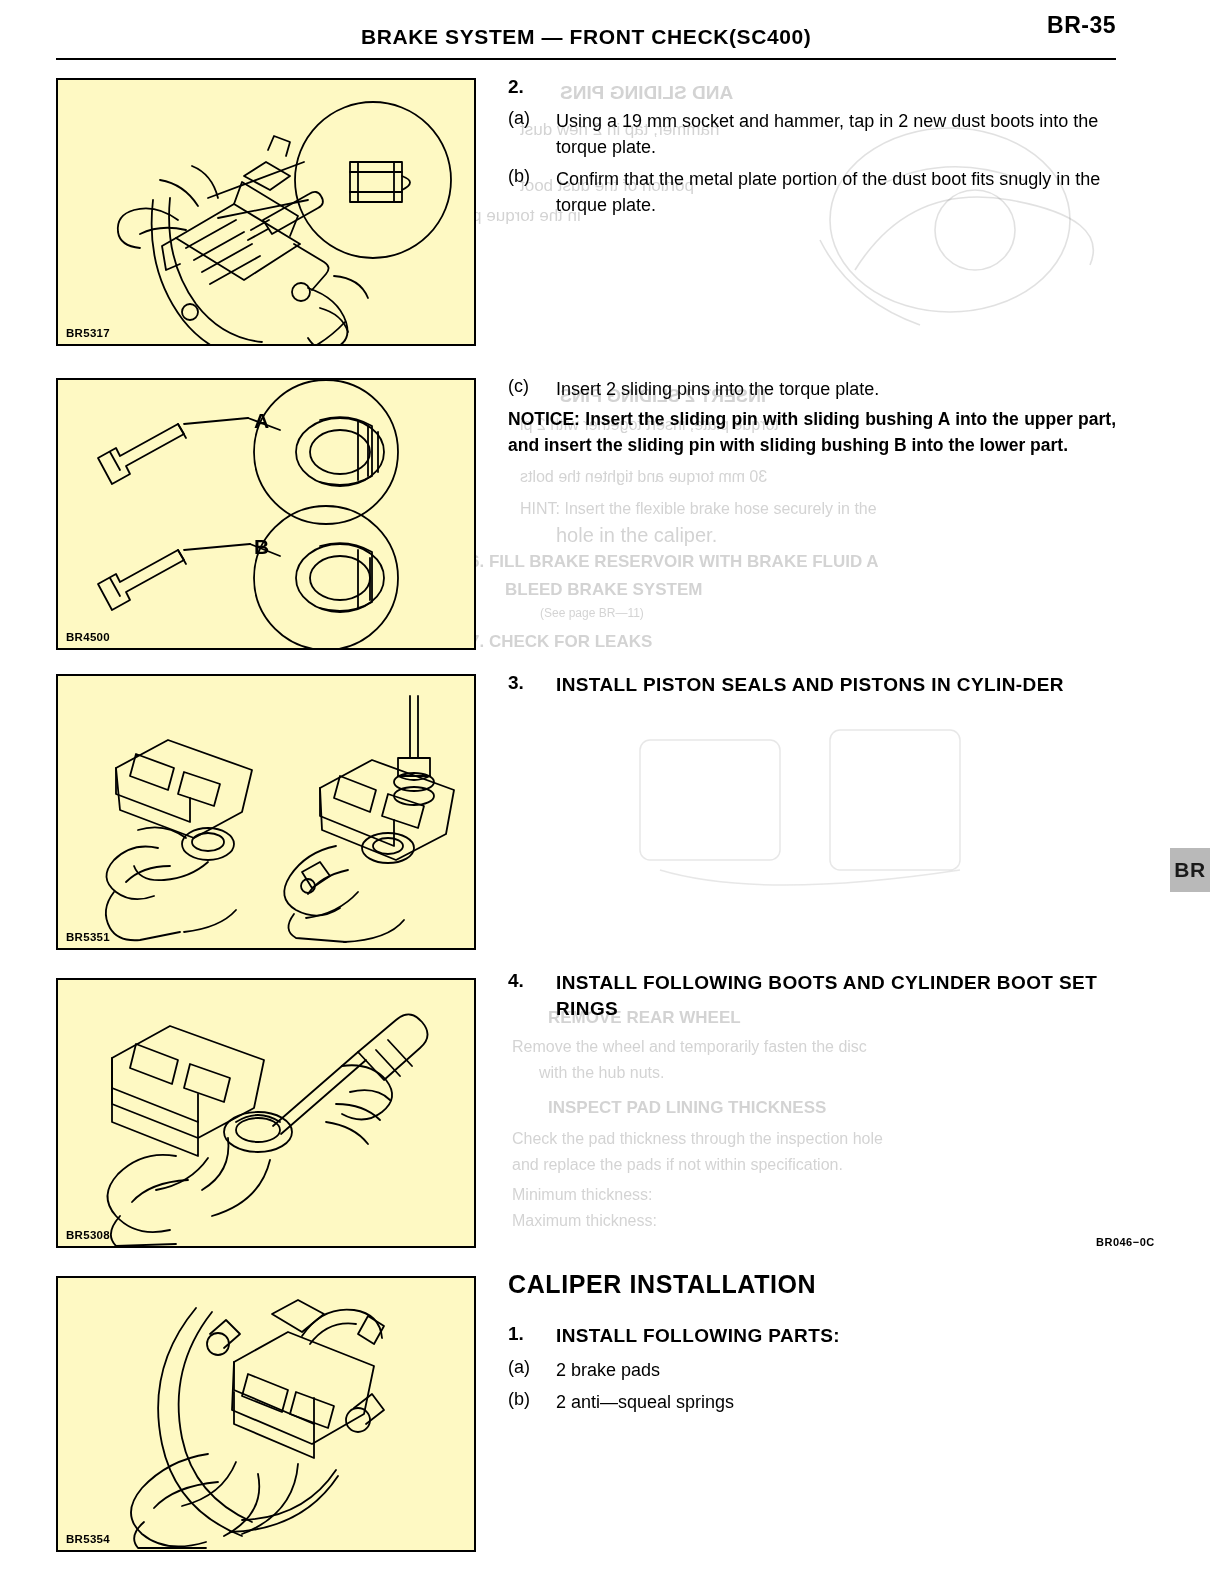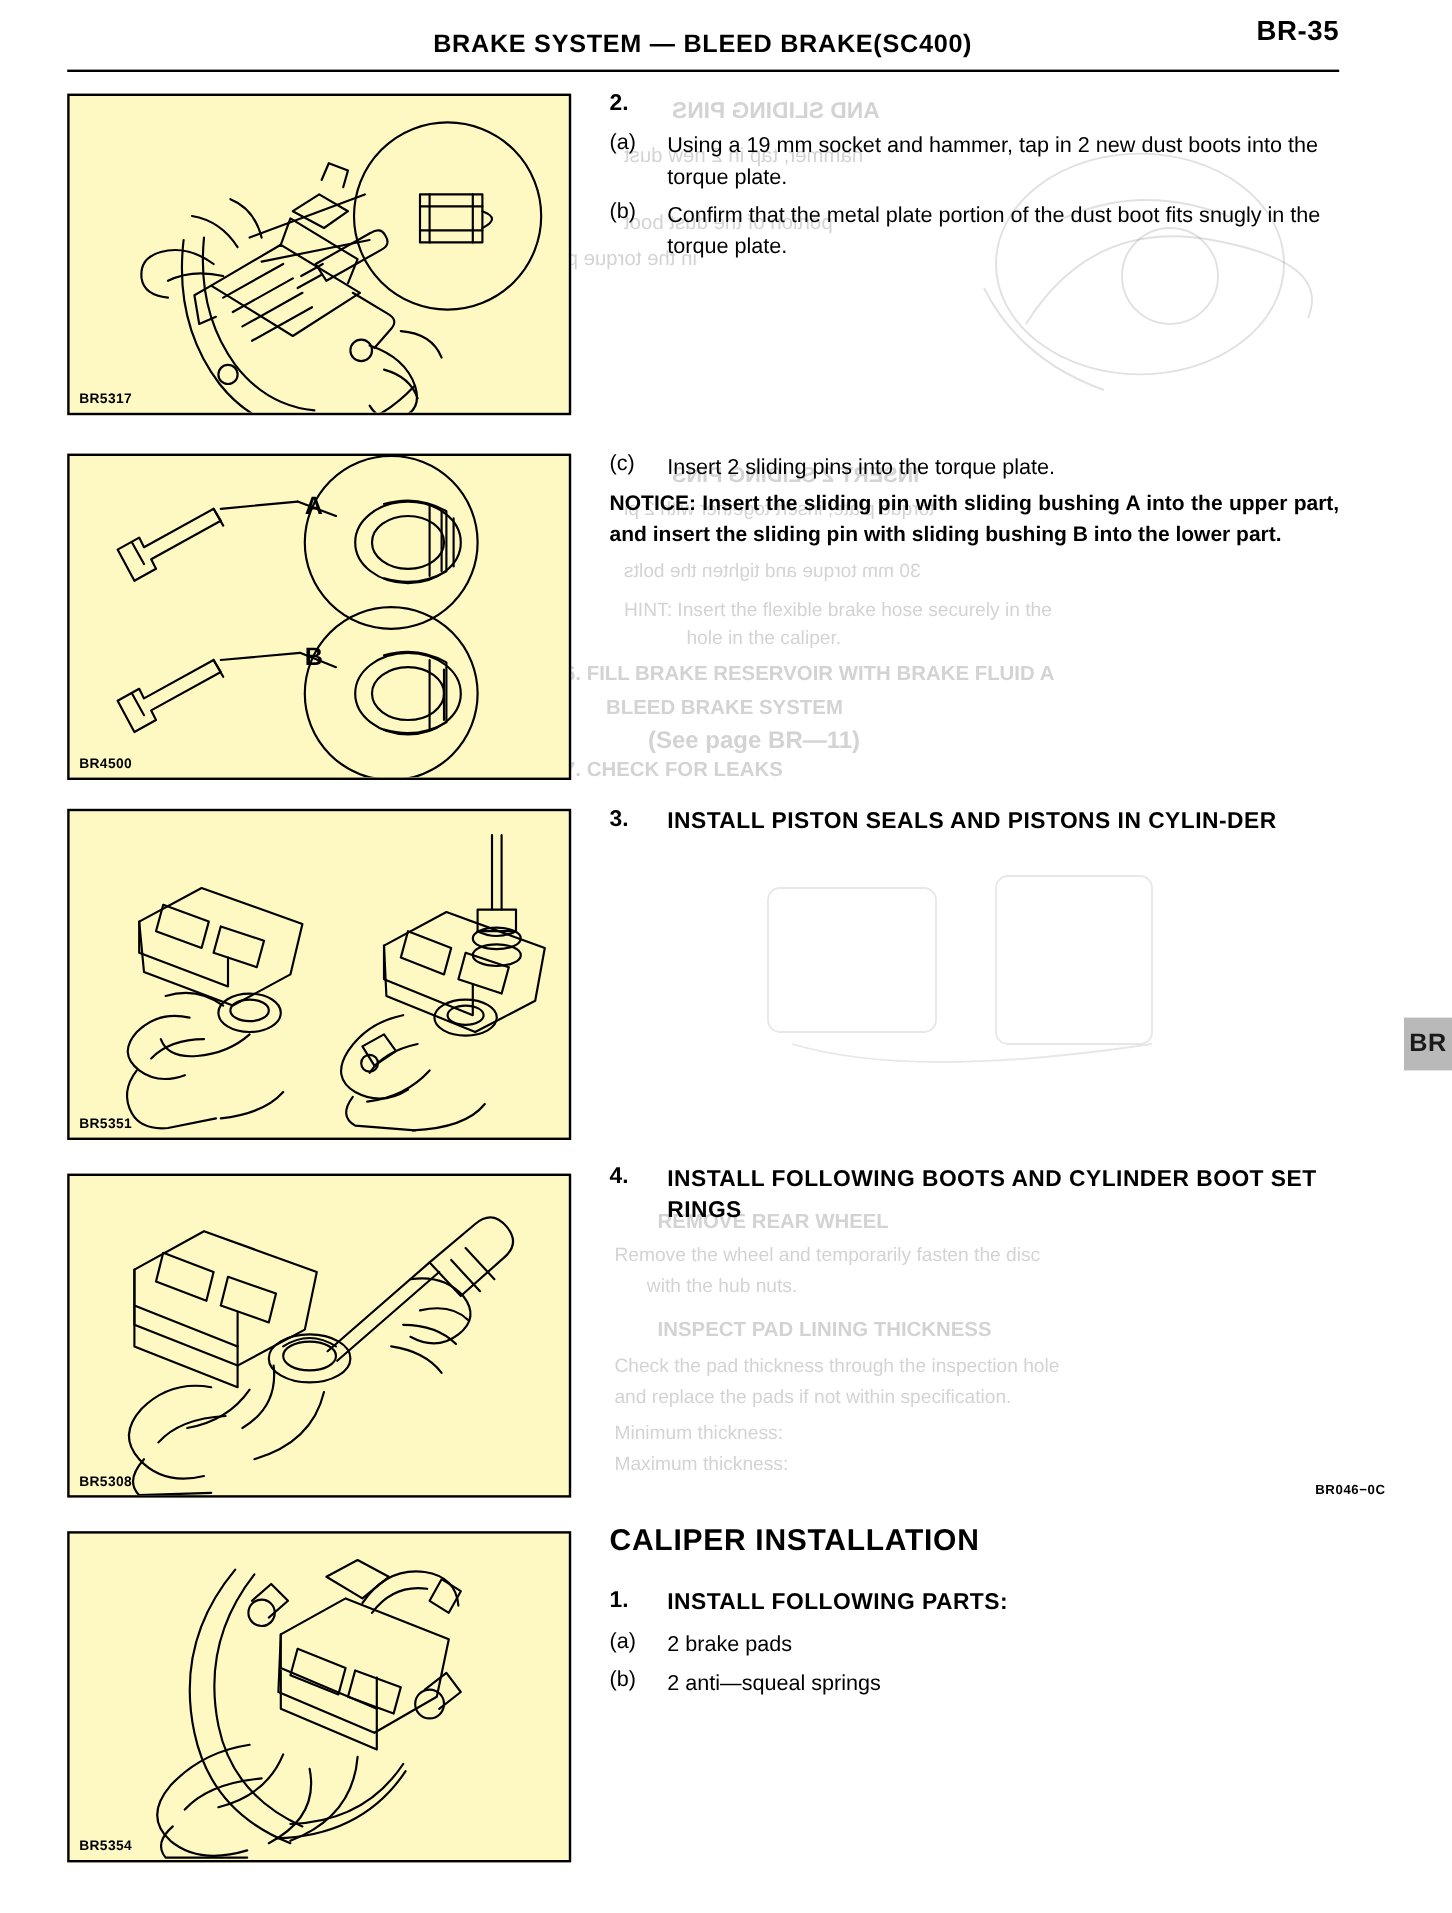--- a/index.html
+++ b/index.html
@@ -164,24 +164,24 @@
   <div>
     <div class="ghost flip ghost-b" style="left:560px; top:82px; font-size:19px;">AND SLIDING PINS</div>
     <div class="ghost flip" style="left:520px; top:120px; font-size:17px;">hammer, tap in 2 new dust</div>
     <div class="ghost flip" style="left:430px; top:152px; font-size:17px;">plate.</div>
     <div class="ghost flip" style="left:520px; top:176px; font-size:17px;">portion of the dust boot</div>
     <div class="ghost flip" style="left:440px; top:206px; font-size:17px;">in the torque plate.</div>
     <div class="ghost flip ghost-b" style="left:560px; top:386px; font-size:18px;">INSERT 2 SLIDING PINS</div>
     <div class="ghost flip" style="left:520px; top:416px; font-size:16px;">torque plate, insert together with 2 pi</div>
     <div class="ghost flip" style="left:520px; top:468px; font-size:16px;">30 mm torque and tighten the bolts</div>
     <div class="ghost" style="left:520px; top:500px; font-size:16px;">HINT: Insert the flexible brake hose securely in the</div>
-    <div class="ghost" style="left:572px; top:524px; font-size:16px;">hole in the caliper.</div>
+    <div class="ghost" style="left:556px; top:524px; font-size:20px;">hole in the caliper.</div>
     <div class="ghost ghost-b" style="left:470px; top:552px; font-size:17px;">6.    FILL BRAKE RESERVOIR WITH BRAKE FLUID A</div>
     <div class="ghost ghost-b" style="left:505px; top:580px; font-size:17px;">BLEED BRAKE SYSTEM</div>
-    <div class="ghost" style="left:540px; top:606px; font-size:20px;font-weight:bold;">(See page  BR—11)</div>
+    <div class="ghost" style="left:540px; top:606px; font-size:12px;">(See page  BR—11)</div>
     <div class="ghost ghost-b" style="left:470px; top:632px; font-size:17px;">7.    CHECK FOR LEAKS</div>
     <div class="ghost ghost-b" style="left:548px; top:1008px; font-size:17px;">REMOVE REAR WHEEL</div>
     <div class="ghost" style="left:512px; top:1038px; font-size:16px;">Remove the wheel and temporarily fasten the disc</div>
     <div class="ghost" style="left:512px; top:1064px; font-size:16px;margin-left:27px;">with the hub nuts.</div>
     <div class="ghost ghost-b" style="left:548px; top:1098px; font-size:17px;">INSPECT PAD LINING THICKNESS</div>
     <div class="ghost" style="left:512px; top:1130px; font-size:16px;">Check the pad thickness through the inspection hole</div>
     <div class="ghost" style="left:512px; top:1156px; font-size:16px;">and replace the pads if not within specification.</div>
     <div class="ghost" style="left:512px; top:1186px; font-size:16px;">Minimum thickness:</div>
     <div class="ghost" style="left:512px; top:1212px; font-size:16px;">Maximum thickness:</div>
 
@@ -197,21 +197,21 @@
     <svg class="ghost" style="left:600px; top:700px;" width="420" height="220" viewBox="0 0 420 220">
       <g fill="none" stroke="rgba(120,120,120,0.18)" stroke-width="1.5">
         <rect x="40" y="40" width="140" height="120" rx="10"></rect>
         <rect x="230" y="30" width="130" height="140" rx="10"></rect>
         <path d="M60 170 Q160 200 360 170"></path>
       </g>
     </svg>
   </div>
 
   <div class="page-header">
-    <div class="header-title">BRAKE SYSTEM  —  BLEED BRAKE(SC400)</div>
+    <div class="header-title">BRAKE SYSTEM  —  FRONT CHECK(SC400)</div>
     <div class="header-page-num">BR-35</div>
     <div class="header-rule"></div>
   </div>
 
   <div class="br-tab">BR</div>
 
   <div class="figure" style="top:78px; width:416px; height:264px;">
     <svg class="fig-art" viewBox="0 0 416 264">
       <g fill="none" stroke="#000" stroke-width="1.8" stroke-linejoin="round" stroke-linecap="round">
 

